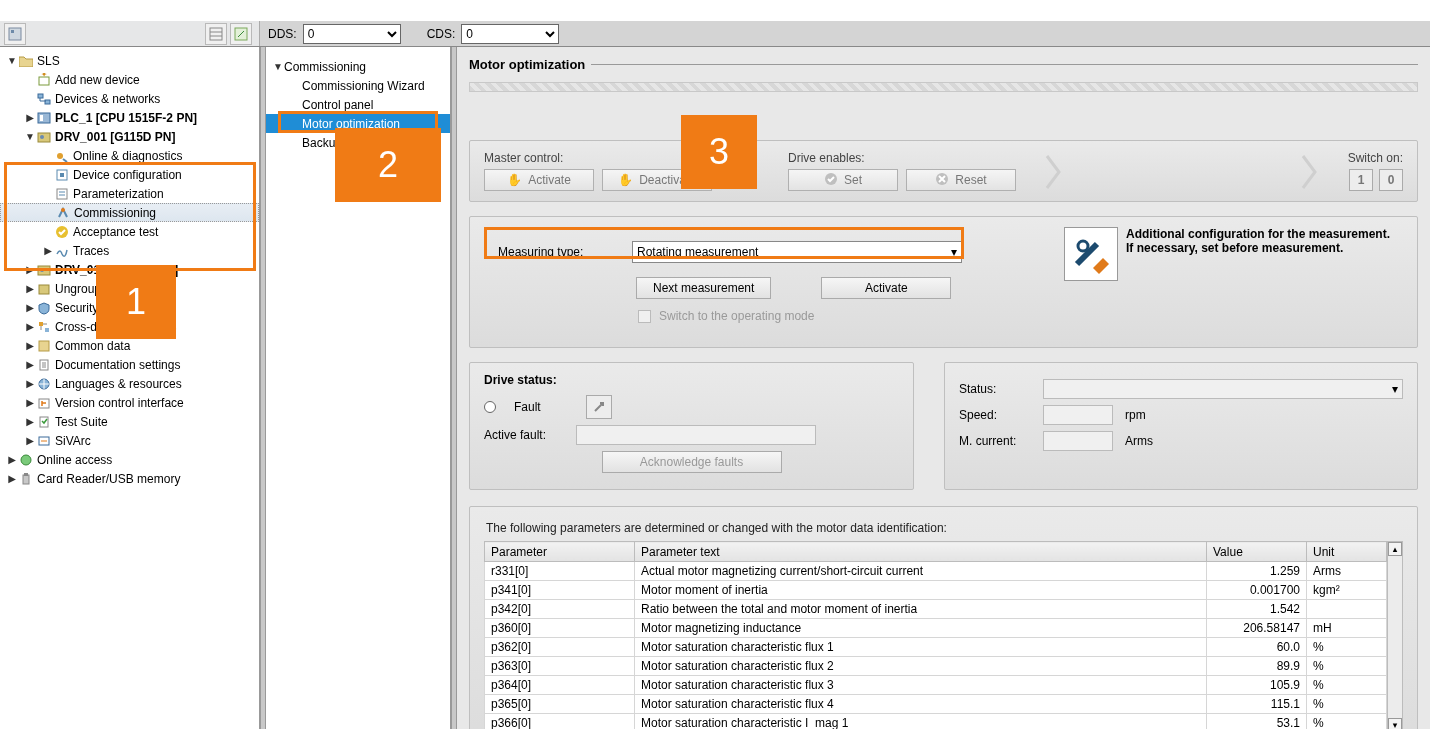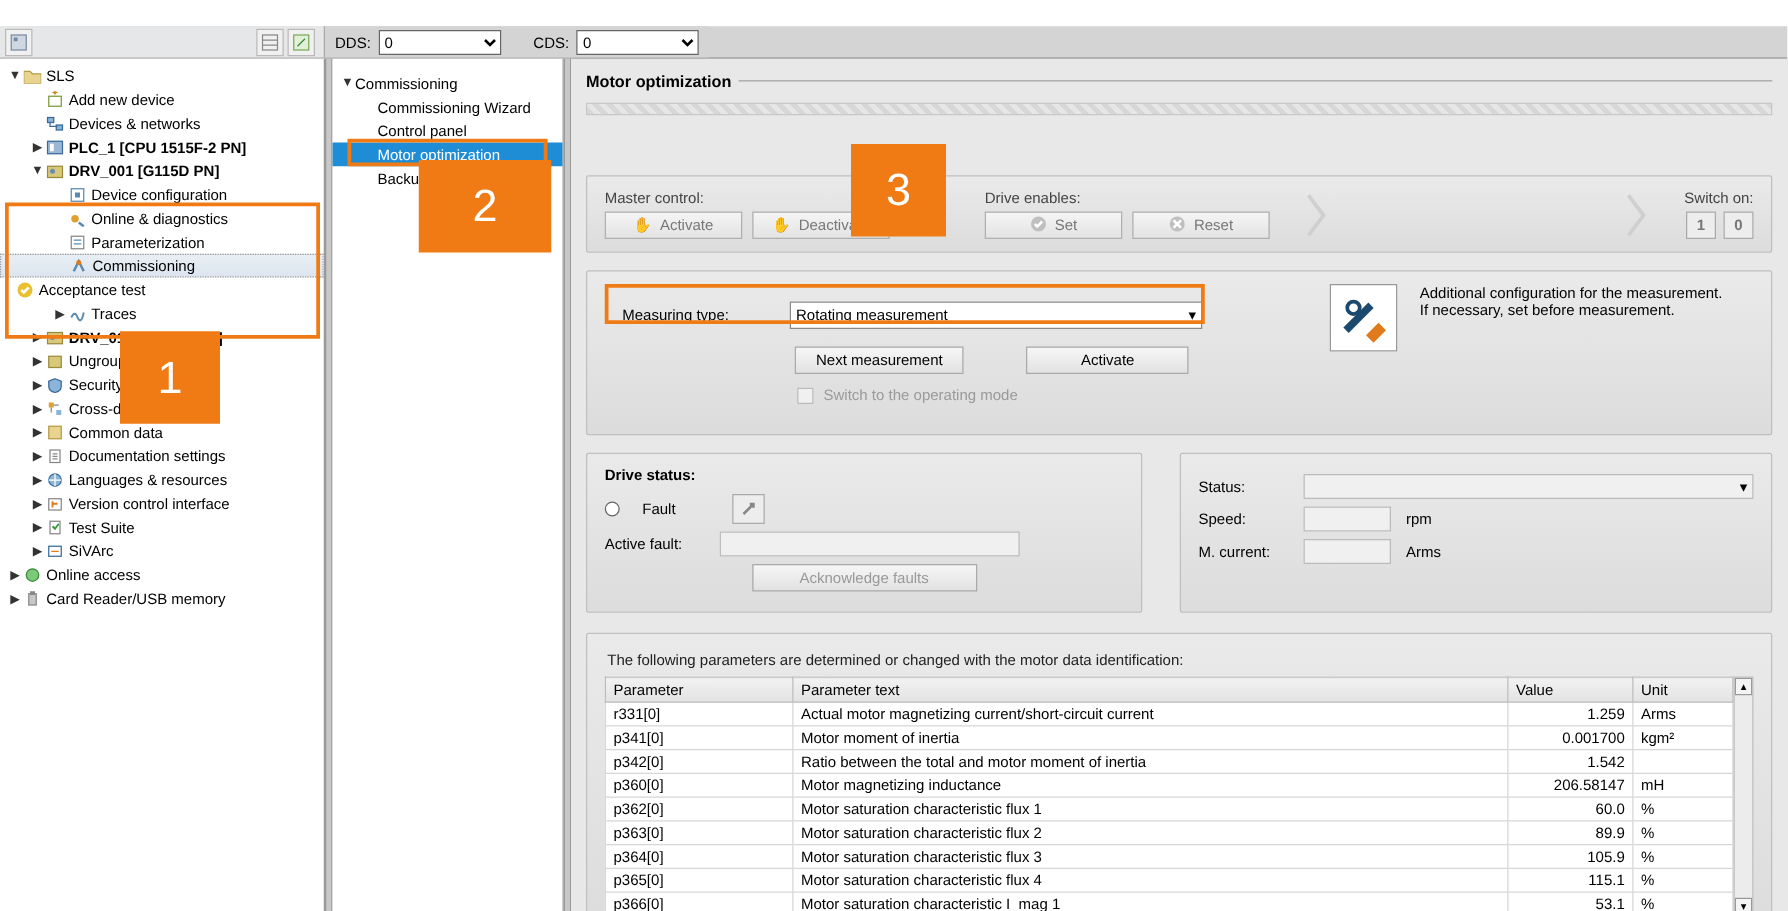--- a/index.html
+++ b/index.html
@@ -177,21 +177,21 @@
   .btn {
     height: 22px; min-width: 130px;
     border: 1px solid #aaa;
     background: linear-gradient(#f6f6f6,#e2e2e2);
     display: inline-flex; align-items: center; justify-content: center;
     padding: 0 16px;
     cursor: pointer;
   }
   .chk-row { display: flex; align-items: flex-end; gap: 8px; color: #9a9a9a; margin-top: 10px; padding-left: 140px; }
   .chk { width: 13px; height: 13px; border: 1px solid #bbb; background: #f0f0f0; }
-  .config-box { display: flex; gap: 18px; flex: 1; }
+  .config-box { display: flex; gap: 8px; flex: 1; font-weight: bold; }
   .config-icon {
     width: 54px; height: 54px; border: 1px solid #999; background: #fff;
     display: flex; align-items: center; justify-content: center;
   }
   .dual-row { display: flex; gap: 30px; margin-top: 14px; }
   .sub-panel {
     flex: 1; background: linear-gradient(#eaeaea,#dcdcdc);
     border: 1px solid #bfbfbf; border-radius: 2px; padding: 10px 14px;
   }
   .sub-title { font-weight: bold; margin-bottom: 8px; }
@@ -337,57 +337,57 @@
                 <rect x="1" y="3" width="12" height="9" fill="#d8c87a" stroke="#9a8a3a"></rect>
                 <circle cx="5" cy="7" r="2" fill="#6a8ab0"></circle>
               </svg>
             </span>
             <span class="tree-label tree-bold">DRV_001 [G115D PN]</span>
           </div>
           <div class="tree-item" style="padding-left: 42px;">
             <span class="no-expander"></span>
             <span class="tree-icon">
               <svg width="14" height="14">
+                <circle cx="5" cy="7" r="3" fill="#e0a030"></circle>
+                <path d="M8 10 l4 3" stroke="#5a8ab0" stroke-width="2"></path>
+              </svg>
+            </span>
+            <span class="tree-label">Online &amp; diagnostics</span>
+          </div>
+          <div class="tree-item" style="padding-left: 42px;">
+            <span class="no-expander"></span>
+            <span class="tree-icon">
+              <svg width="14" height="14">
                 <rect x="2" y="2" width="10" height="10" fill="none" stroke="#5a8ab0"></rect>
                 <rect x="5" y="5" width="4" height="4" fill="#5a8ab0"></rect>
               </svg>
             </span>
             <span class="tree-label">Device configuration</span>
           </div>
           <div class="tree-item" style="padding-left: 42px;">
             <span class="no-expander"></span>
             <span class="tree-icon">
               <svg width="14" height="14">
-                <circle cx="5" cy="7" r="3" fill="#e0a030"></circle>
-                <path d="M8 10 l4 3" stroke="#5a8ab0" stroke-width="2"></path>
-              </svg>
-            </span>
-            <span class="tree-label">Online &amp; diagnostics</span>
-          </div>
-          <div class="tree-item" style="padding-left: 42px;">
-            <span class="no-expander"></span>
-            <span class="tree-icon">
-              <svg width="14" height="14">
                 <rect x="2" y="2" width="10" height="10" fill="#fff" stroke="#888"></rect>
                 <path d="M4 5 h6 M4 8 h6" stroke="#5a8ab0"></path>
               </svg>
             </span>
             <span class="tree-label">Parameterization</span>
           </div>
           <div class="tree-item tree-selected" style="padding-left: 42px;">
             <span class="no-expander"></span>
             <span class="tree-icon">
               <svg width="14" height="14">
                 <path d="M3 11 l4 -8 l4 8" fill="none" stroke="#5a8ab0" stroke-width="2"></path>
                 <circle cx="7" cy="4" r="2" fill="#e07a1a"></circle>
               </svg>
             </span>
             <span class="tree-label">Commissioning</span>
           </div>
-          <div class="tree-item" style="">
+          <div class="tree-item" style="padding-left: 42px;">
             <span class="no-expander"></span>
             <span class="tree-icon">
               <svg width="14" height="14">
                 <circle cx="7" cy="7" r="6" fill="#e8c030"></circle>
                 <path d="M4 7 l2 2 l4 -4" stroke="#fff" fill="none" stroke-width="2"></path>
               </svg>
             </span>
             <span class="tree-label">Acceptance test</span>
           </div>
           <div class="tree-item" style="padding-left: 42px;">

